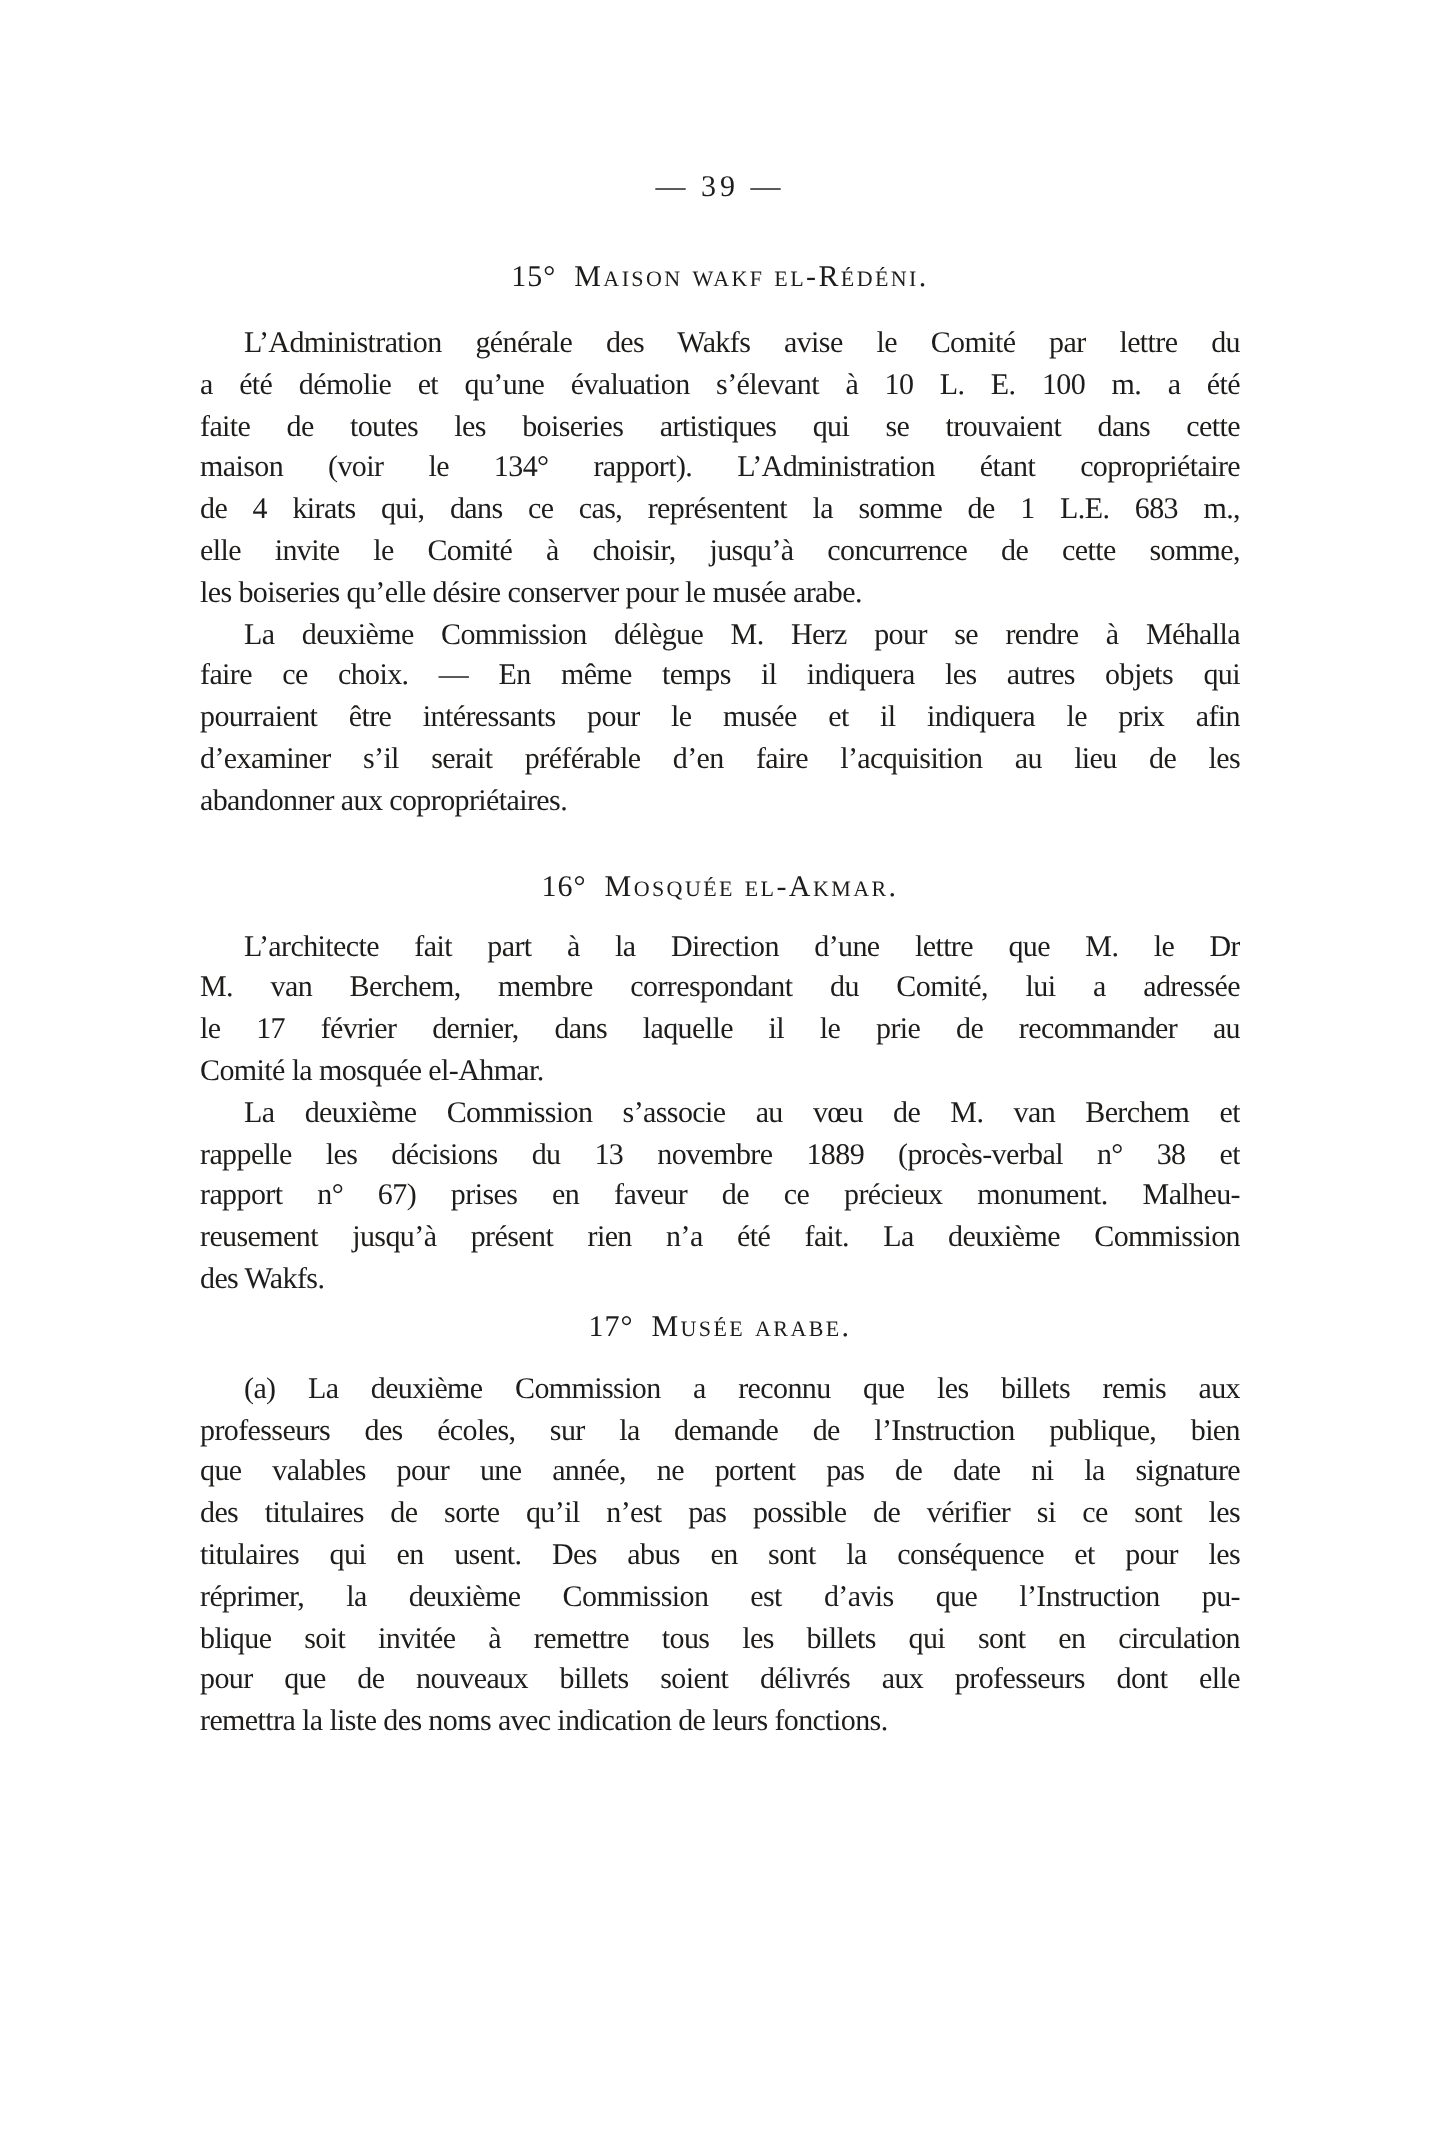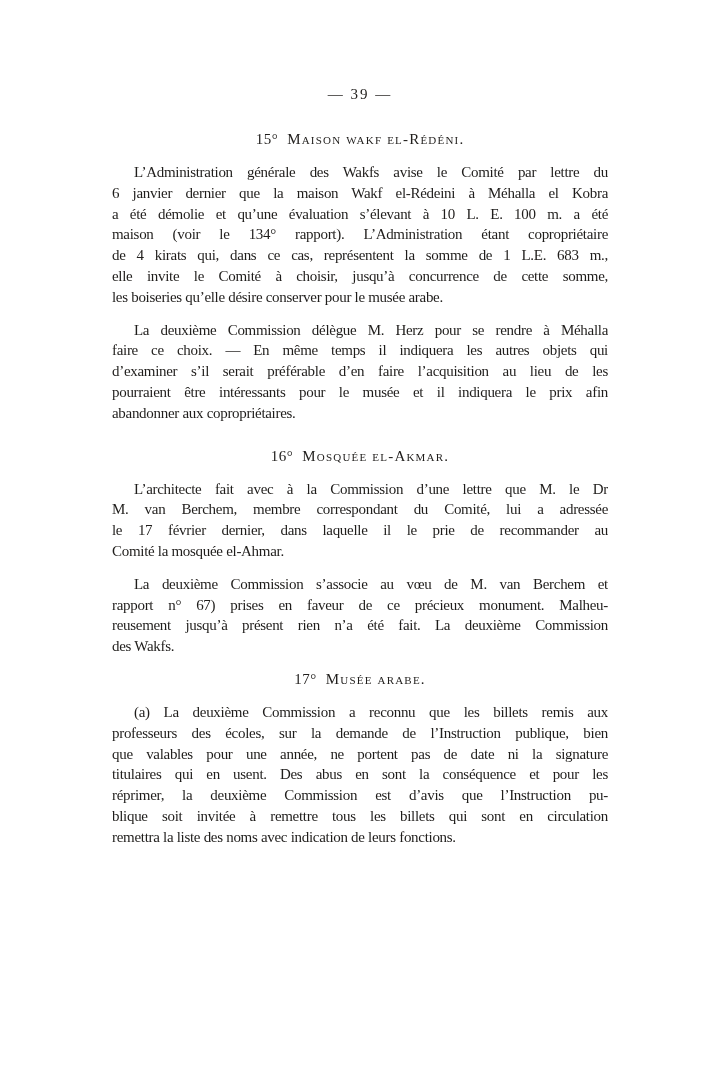--- a/index.html
+++ b/index.html
@@ -42,21 +42,21 @@
     letter-spacing: 1.2px;
   }
   .heading .num {
     font-variant: normal;
     letter-spacing: 0.5px;
     margin-right: 9px;
   }
   .section-1 .heading { margin-top: 24px; margin-bottom: 12px; }
   .section-2 .heading { margin-top: 22px; margin-bottom: 9px; }
   .section-3 .heading { margin-top: 3px;  margin-bottom: 10px; }
-  .paragraph { margin: 12px; }
+  .paragraph { margin: 0; }
   .line {
     font-size: 15px;
     line-height: 20.8px;
     height: 20.8px;
     overflow: hidden;
     letter-spacing: -0.3px;
     text-align: justify;
     text-align-last: justify;
   }
   .line.first { text-indent: 22px; }
@@ -65,56 +65,59 @@
 </head>
 <body>
 
 <div class="page">
   <div class="page-number">— 39 —</div>
   <div class="content" id="content">
       <section class="section section-1">
         <div class="heading"><span class="num">15°</span><span class="title">Maison wakf el-Rédéni.</span></div>
         <div class="paragraph">
           <div class="line first">L’Administration générale des Wakfs avise le Comité par lettre du</div>
-          <div class="line">6 janvier dernier que la maison Wakf el-Rédeini à Méhalla el Kobra</div>
           <div class="line">a été démolie et qu’une évaluation s’élevant à 10 L. E. 100 m. a été</div>
+          <div class="line">faite de toutes les boiseries artistiques qui se trouvaient dans cette</div>
           <div class="line">maison (voir le 134° rapport). L’Administration étant copropriétaire</div>
           <div class="line">de 4 kirats qui, dans ce cas, représentent la somme de 1 L.E. 683 m.,</div>
           <div class="line">elle invite le Comité à choisir, jusqu’à concurrence de cette somme,</div>
           <div class="line last">les boiseries qu’elle désire conserver pour le musée arabe.</div>
         </div>
         <div class="paragraph">
           <div class="line first">La deuxième Commission délègue M. Herz pour se rendre à Méhalla</div>
           <div class="line">faire ce choix. — En même temps il indiquera les autres objets qui</div>
+          <div class="line">pourraient être intéressants pour le musée et il indiquera le prix afin</div>
           <div class="line">d’examiner s’il serait préférable d’en faire l’acquisition au lieu de les</div>
-          <div class="line">pourraient être intéressants pour le musée et il indiquera le prix afin</div>
           <div class="line last">abandonner aux copropriétaires.</div>
         </div>
       </section>
       <section class="section section-2">
         <div class="heading"><span class="num">16°</span><span class="title">Mosquée el-Akmar.</span></div>
         <div class="paragraph">
-          <div class="line first">L’architecte fait avec à la Commission d’une lettre que M. le Dr</div>
+          <div class="line first">L’architecte fait part à la Direction d’une lettre que M. le Dr</div>
           <div class="line">M. van Berchem, membre correspondant du Comité, lui a adressée</div>
           <div class="line">le 17 février dernier, dans laquelle il le prie de recommander au</div>
           <div class="line last">Comité la mosquée el-Ahmar.</div>
         </div>
         <div class="paragraph">
           <div class="line first">La deuxième Commission s’associe au vœu de M. van Berchem et</div>
+          <div class="line">rappelle les décisions du 13 novembre 1889 (procès-verbal n° 38 et</div>
           <div class="line">rapport n° 67) prises en faveur de ce précieux monument. Malheu-</div>
           <div class="line">reusement jusqu’à présent rien n’a été fait. La deuxième Commission</div>
           <div class="line last">des Wakfs.</div>
         </div>
       </section>
       <section class="section section-3">
         <div class="heading"><span class="num">17°</span><span class="title">Musée arabe.</span></div>
         <div class="paragraph">
           <div class="line first">(a) La deuxième Commission a reconnu que les billets remis aux</div>
           <div class="line">professeurs des écoles, sur la demande de l’Instruction publique, bien</div>
           <div class="line">que valables pour une année, ne portent pas de date ni la signature</div>
+          <div class="line">des titulaires de sorte qu’il n’est pas possible de vérifier si ce sont les</div>
           <div class="line">titulaires qui en usent. Des abus en sont la conséquence et pour les</div>
           <div class="line">réprimer, la deuxième Commission est d’avis que l’Instruction pu-</div>
           <div class="line">blique soit invitée à remettre tous les billets qui sont en circulation</div>
+          <div class="line">pour que de nouveaux billets soient délivrés aux professeurs dont elle</div>
           <div class="line last">remettra la liste des noms avec indication de leurs fonctions.</div>
         </div>
       </section>
     </div>
 </div>
 
 </body></html>

